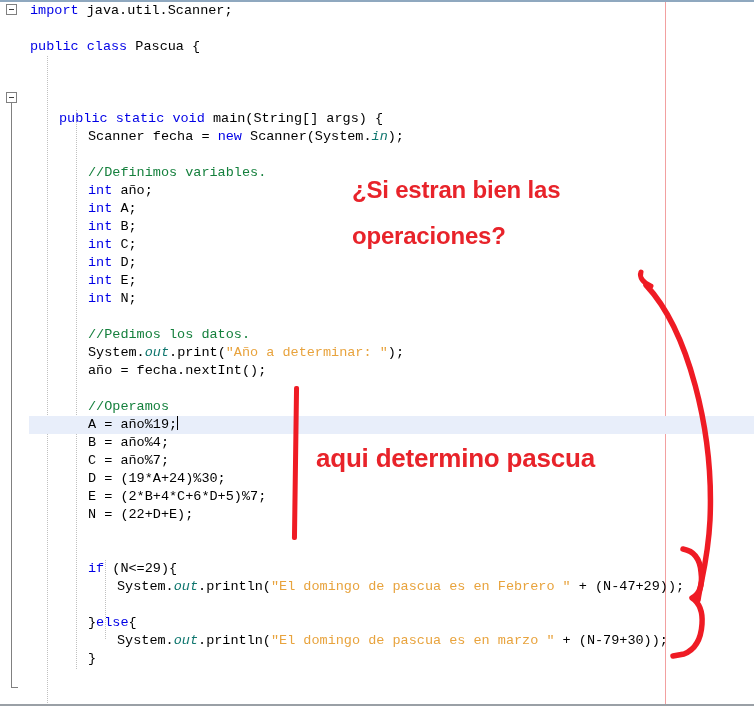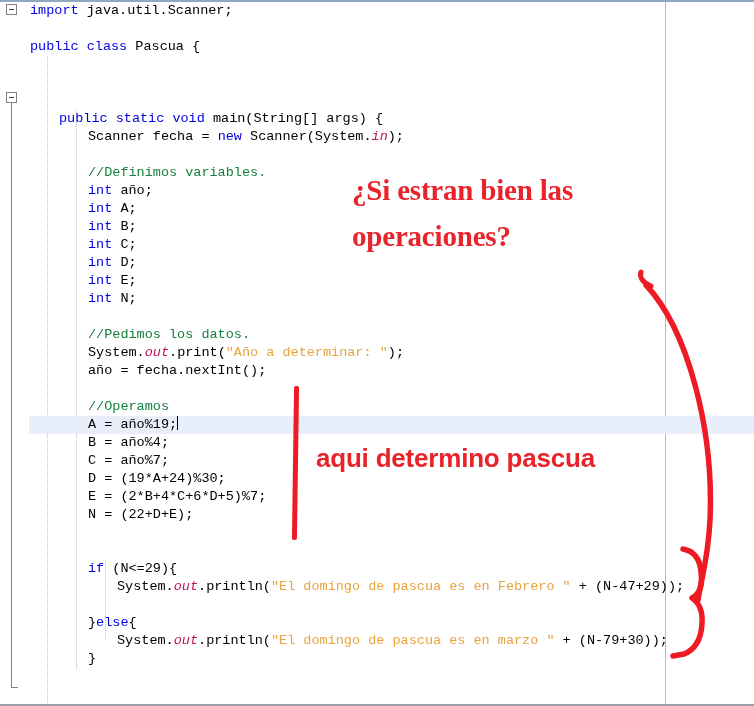--- a/index.html
+++ b/index.html
@@ -96,21 +96,21 @@
   }
   .line {
     position: absolute;
     left: 0;
     height: 18px;
     white-space: pre;
   }
   .kw      { color: #0000e6; }
   .cmt     { color: #15803d; }
   .str     { color: #e8a33d; }
-  .fld     { color: #be185d; font-style: italic; }
+  .fld     { color: #0f766e; font-style: italic; }
   .bold    { font-weight: normal; }
   .plain   { color: #000000; }
   
   .caret {
     display: inline-block;
     width: 1px;
     height: 14px;
     background: #000000;
     vertical-align: -2px;
   }
@@ -122,24 +122,23 @@
     pointer-events: none;
   }
   .annot-text {
     position: absolute;
     color: #e8232a;
     font-family: "Liberation Sans", sans-serif;
     font-weight: bold;
     white-space: pre;
   }
   .annot-q {
-    font-size: 29px;
+    font-size: 24px;
     line-height: 36px;
     letter-spacing: -0.2px;
-    font-family: Liberation Serif, serif;
   }
   .annot-p {
     font-size: 26px;
     line-height: 32px;
     letter-spacing: -0.2px;
   }
   .annot-bar {
     position: absolute;
     background: #ef1b24;
     border-radius: 2px;

